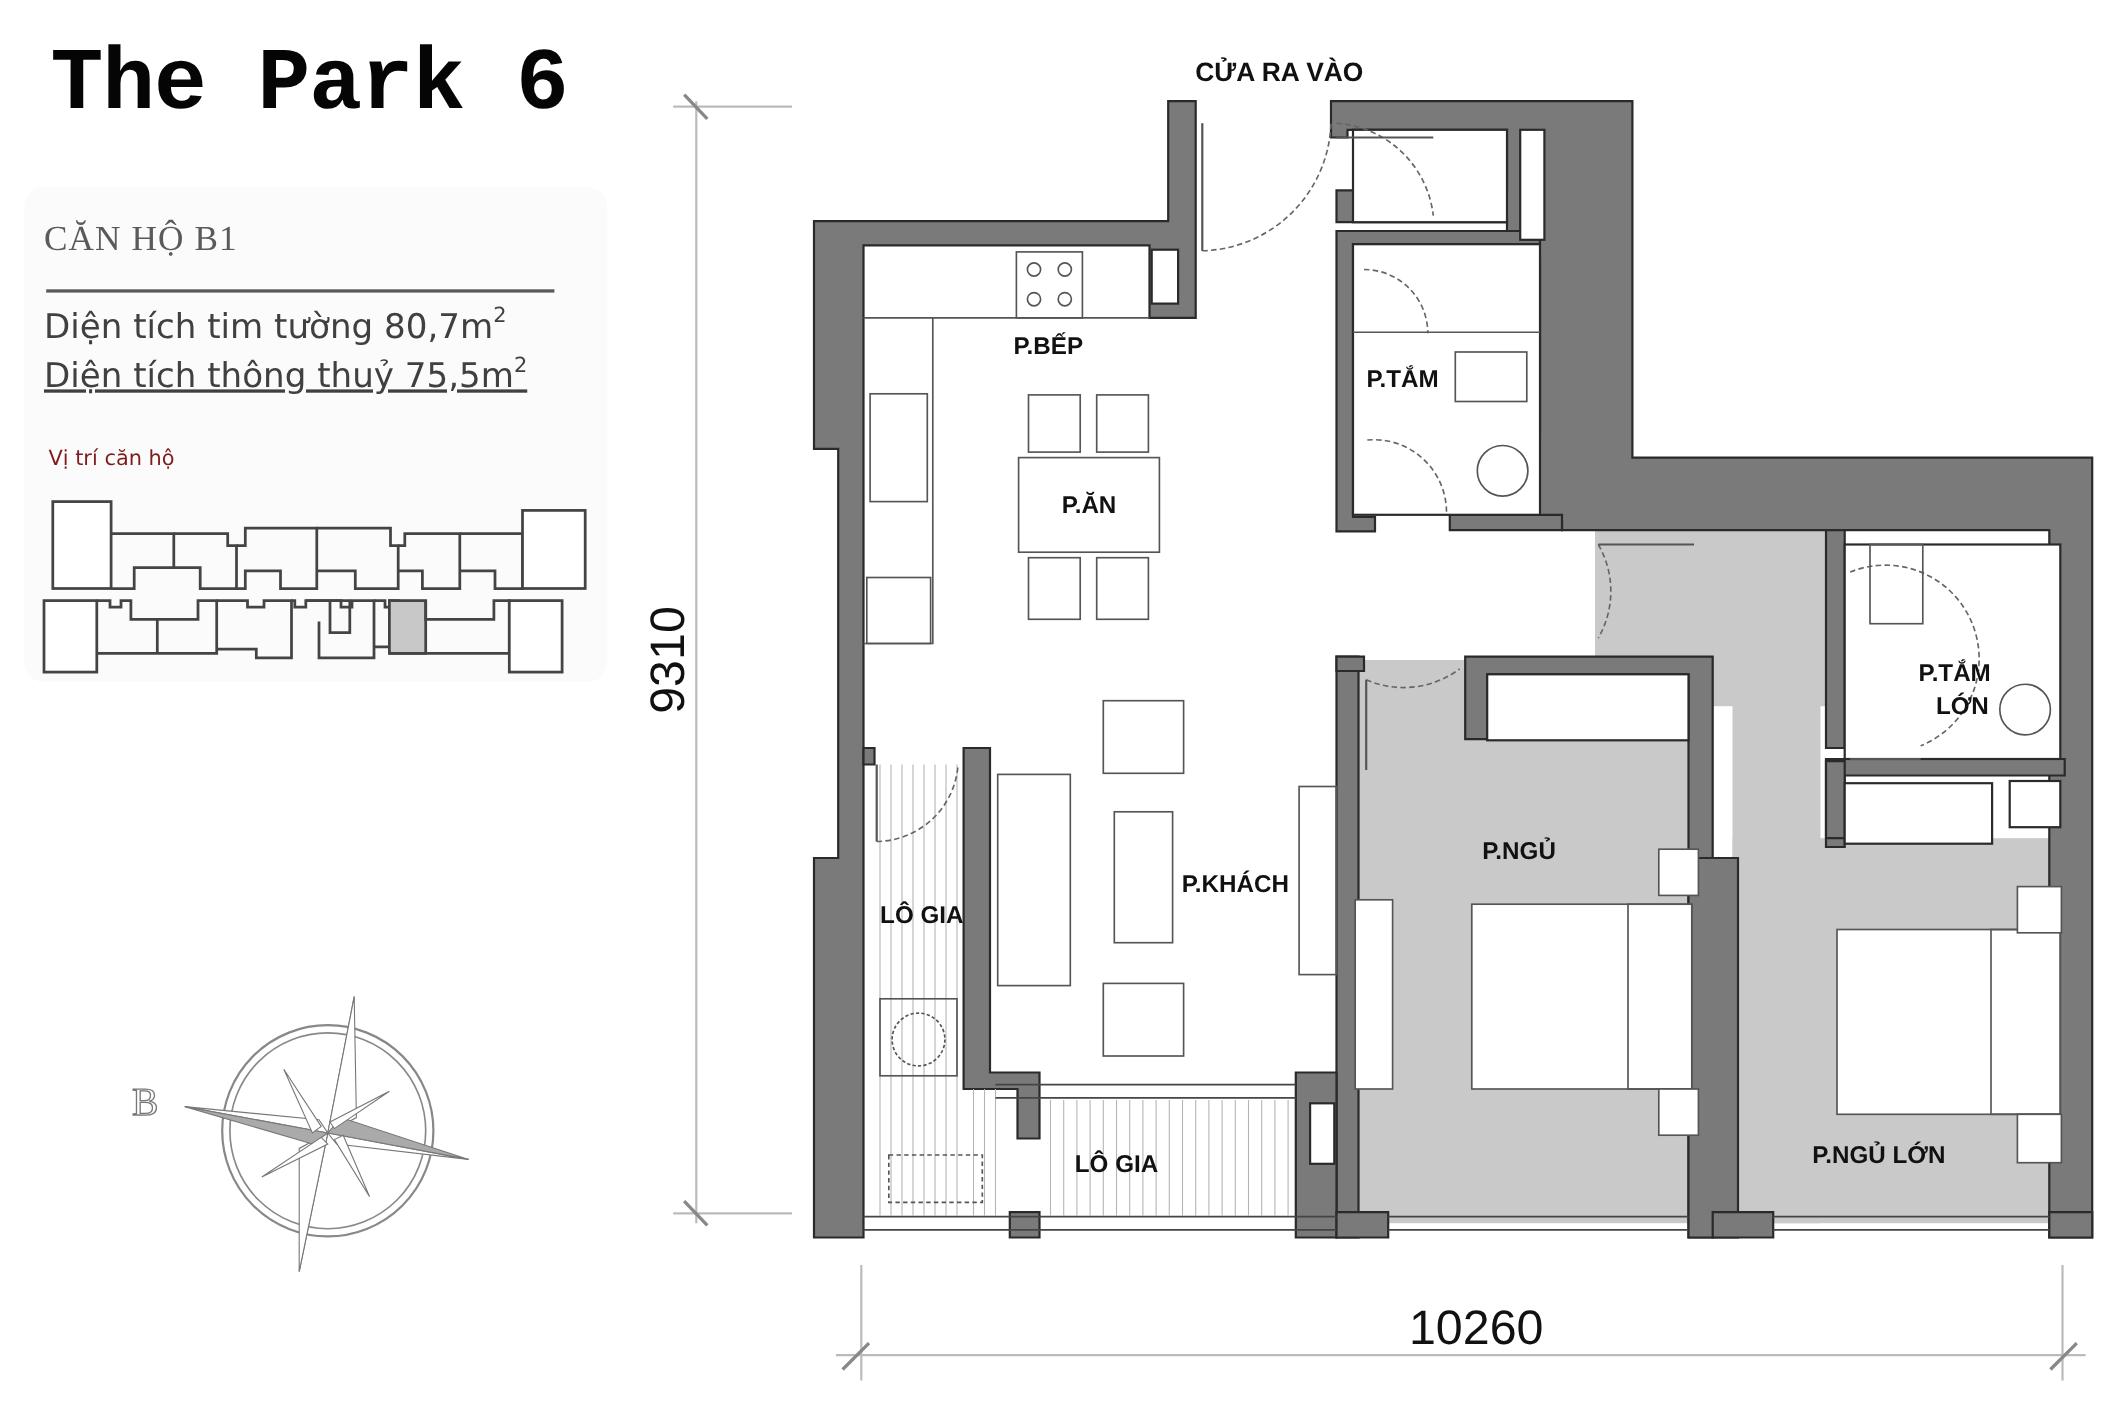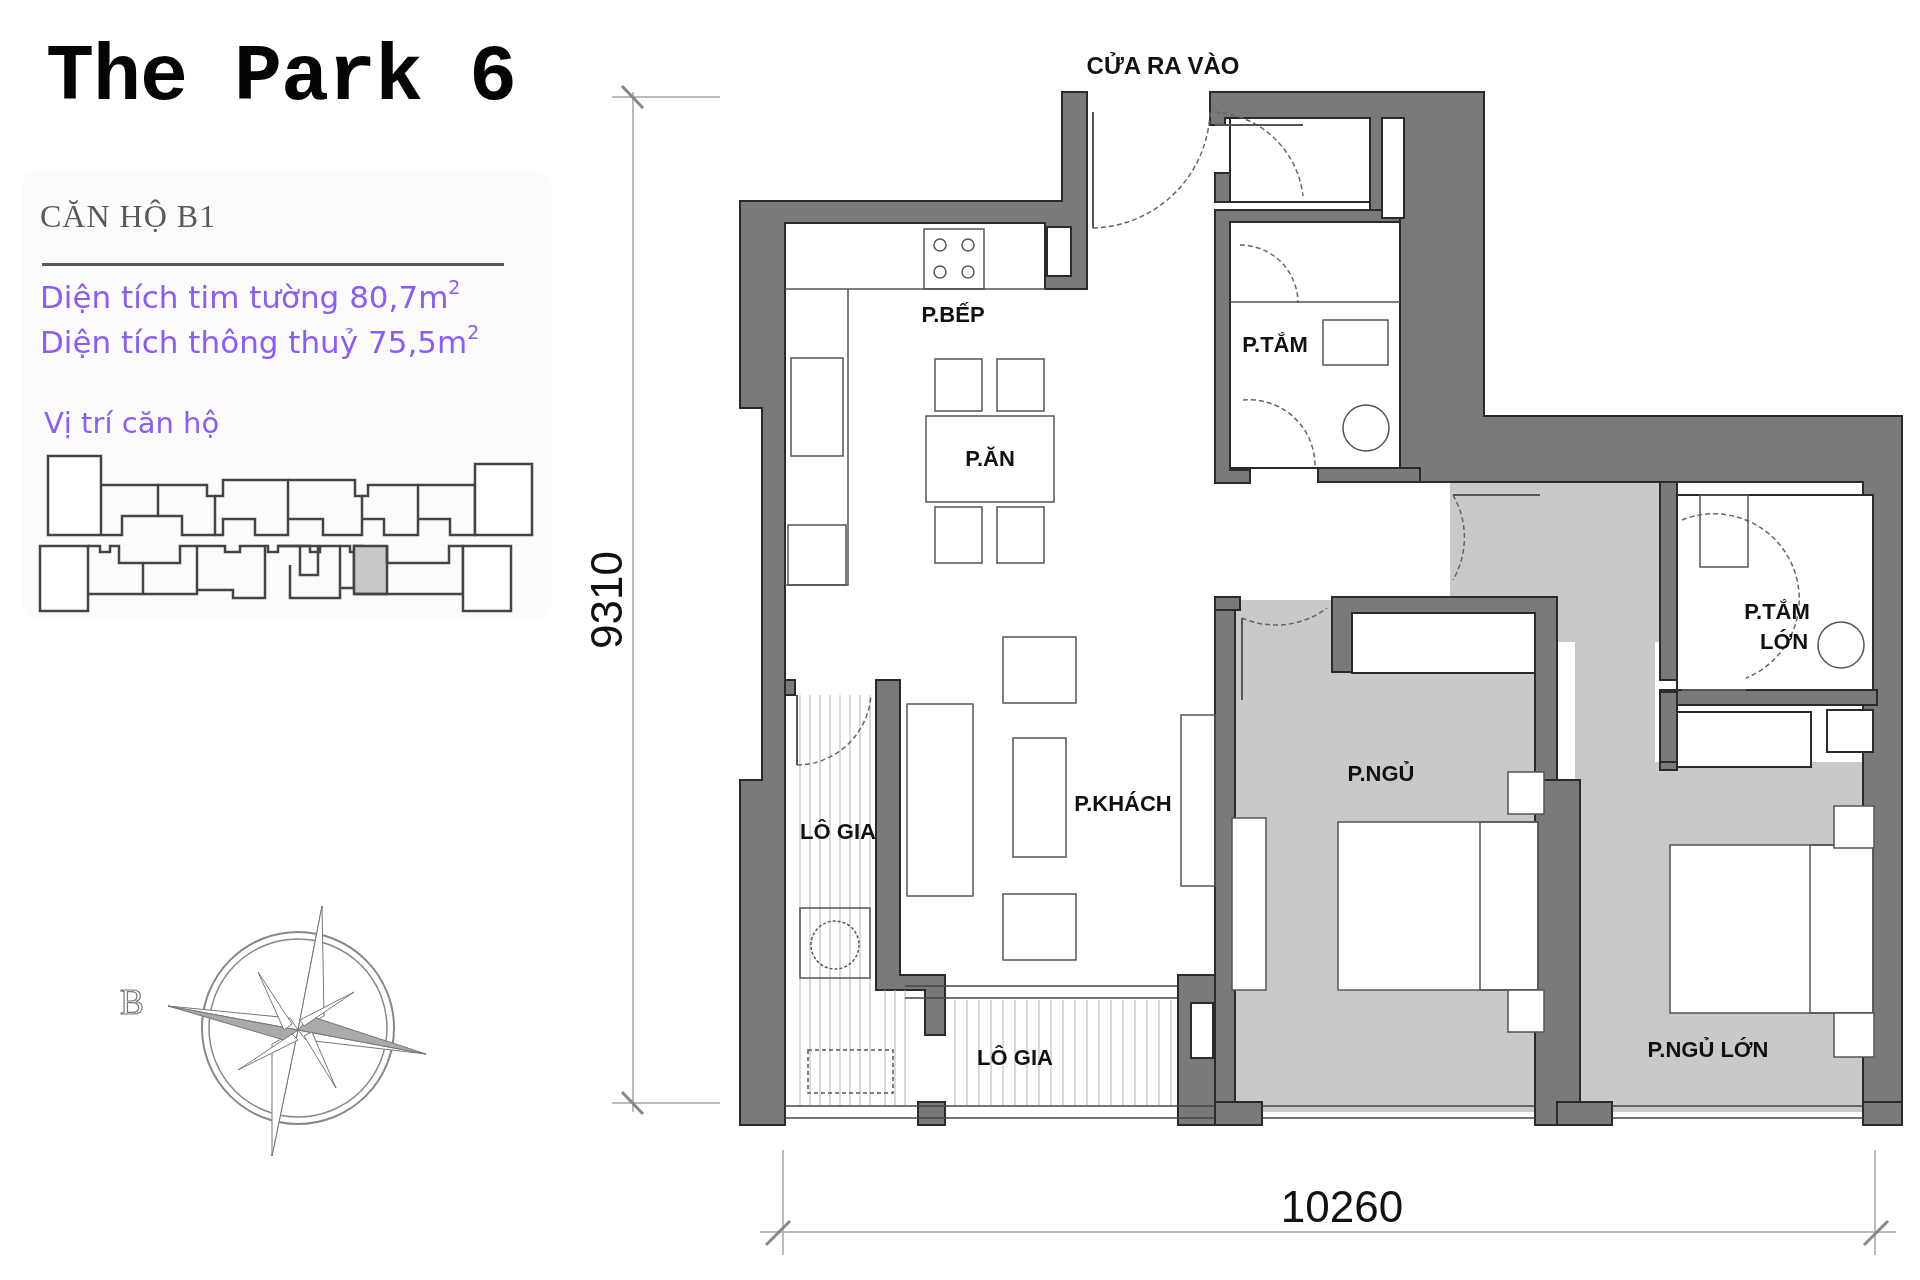--- a/index.html
+++ b/index.html
@@ -1,39 +1,39 @@
 <!DOCTYPE html>
 <html><head>
 <meta charset="utf-8">
 <style>
   html, body { margin:0; padding:0; }
   body { width:1920px; height:1280px; background:#ffffff; position:relative; overflow:hidden; font-family:"Liberation Sans", sans-serif; }
   .sidebar-panel { position:absolute; left:22px; top:170px; width:530px; height:450px; background:#fbfbfb; border-radius:18px; }
   .title { position:absolute; left:46px; top:38px; font-family:Liberation Mono, monospace; font-weight:bold; font-size:80px; color:#050505; letter-spacing:-1px; line-height:1; }
   .unit-name { position:absolute; left:40px; top:200px; font-family:Liberation Serif, serif; font-size:32px; color:#5a5a5a; line-height:1; letter-spacing:1px; }
   .unit-rule { position:absolute; left:42px; top:263px; width:462px; height:3px; background:#5a5a5a; }
-  .area-line { position:absolute; left:40px; font-family:"DejaVu Sans", sans-serif; font-size:31px; color:#8b5cf6; line-height:1; white-space:nowrap; }
+  .area-line { position:absolute; left:40px; font-family:"DejaVu Sans", sans-serif; font-size:31px; color:#404040; line-height:1; white-space:nowrap; }
   .area-line sup { font-size:19px; vertical-align:top; position:relative; top:-4px; }
-  .loc-label { position:absolute; left:44px; top:406px; font-family:"DejaVu Sans", sans-serif; font-size:29px; color:#8b5cf6; }
+  .loc-label { position:absolute; left:44px; top:406px; font-family:"DejaVu Sans", sans-serif; font-size:19px; color:#7f1d1d; }
   svg.plan { position:absolute; left:0; top:0; }
   .room-label { font-family:"Liberation Sans", sans-serif; font-weight:bold; fill:#111; }
   .dim-label { font-family:"Liberation Sans", sans-serif; fill:#111; }
 </style>
 </head>
 <body>
 
 <div class="sidebar-panel"></div>
 
 <div class="title">The Park 6</div>
 
 <div class="unit-name">CĂN HỘ B1</div>
 <div class="unit-rule"></div>
 
 <div class="area-line" style="top:282px;"><span>Diện tích tim tường 80,7m</span><sup>2</sup></div>
-<div class="area-line" style="top:327px;"><span>Diện tích thông thuỷ 75,5m</span><sup>2</sup></div>
+<div class="area-line" style="top:327px;text-decoration:underline;"><span>Diện tích thông thuỷ 75,5m</span><sup>2</sup></div>
 
 <div class="loc-label">Vị trí căn hộ</div>
 
 <svg class="plan" width="1920" height="1280" viewBox="0 0 1920 1280" xmlns="http://www.w3.org/2000/svg">
 
   <g fill="#fff" stroke="#444" stroke-width="2.5">
 
     <rect x="48" y="456" width="53" height="79"></rect>
     <polyline points="101,485 158,485 158,516 122,516 122,535 101,535" fill="none"></polyline>
     <polyline points="158,485 207,485 207,496 215,496 215,535 182,535 182,516 158,516" fill="none"></polyline>

